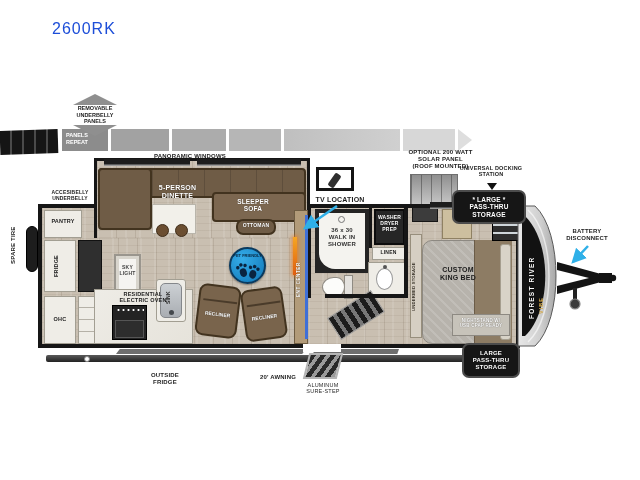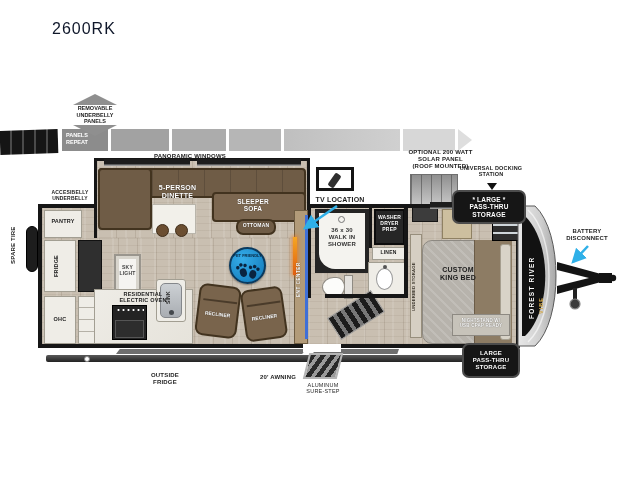--- a/index.html
+++ b/index.html
@@ -24,21 +24,21 @@
           border-bottom:11px solid #8f8f8f;margin:0 auto;}
   .tri-down{width:0;height:0;border-left:22px solid transparent;border-right:22px solid transparent;
             border-top:11px solid #8f8f8f;margin:0 auto;}
   .fix{position:absolute;z-index:5;}
 </style>
 </head>
 <body>
 
 <div id="canvas">
 
-  <div class="lbl" style="left:52px;top:20px;width:90px;font-size:16px;font-weight:normal;letter-spacing:1px;text-align:left;color:#0f172a;">2600RK</div>
+  <div class="lbl" style="left:52px;top:20px;width:90px;font-size:16px;font-weight:normal;letter-spacing:1px;text-align:left;color:#1d4ed8;">2600RK</div>
 
   <div class="abs" style="left:56px;top:94px;width:78px;z-index:12;">
     <div class="tri-up"></div>
     <div style="font-size:5.5px;font-weight:bold;text-align:center;white-space:pre-line;line-height:1.2;color:#1c1c1c;">REMOVABLE
 UNDERBELLY
 PANELS</div>
     <div class="tri-down"></div>
   </div>
 
   <div class="abs" style="left:0;top:130px;width:58px;height:24px;transform:rotate(-2deg);

